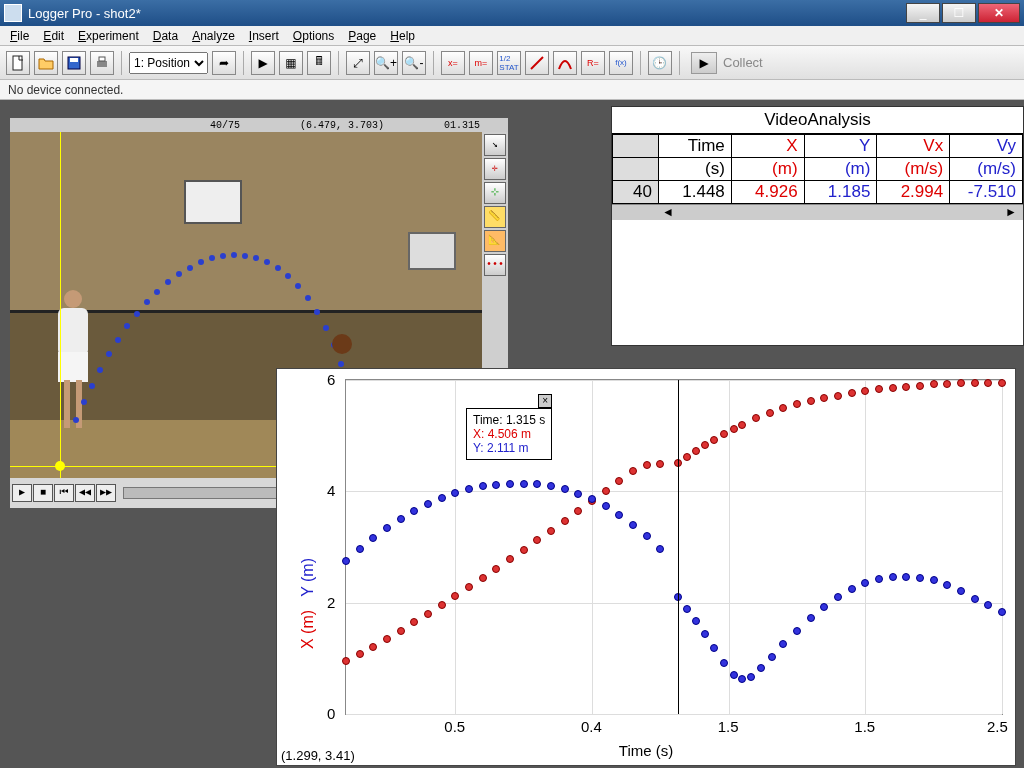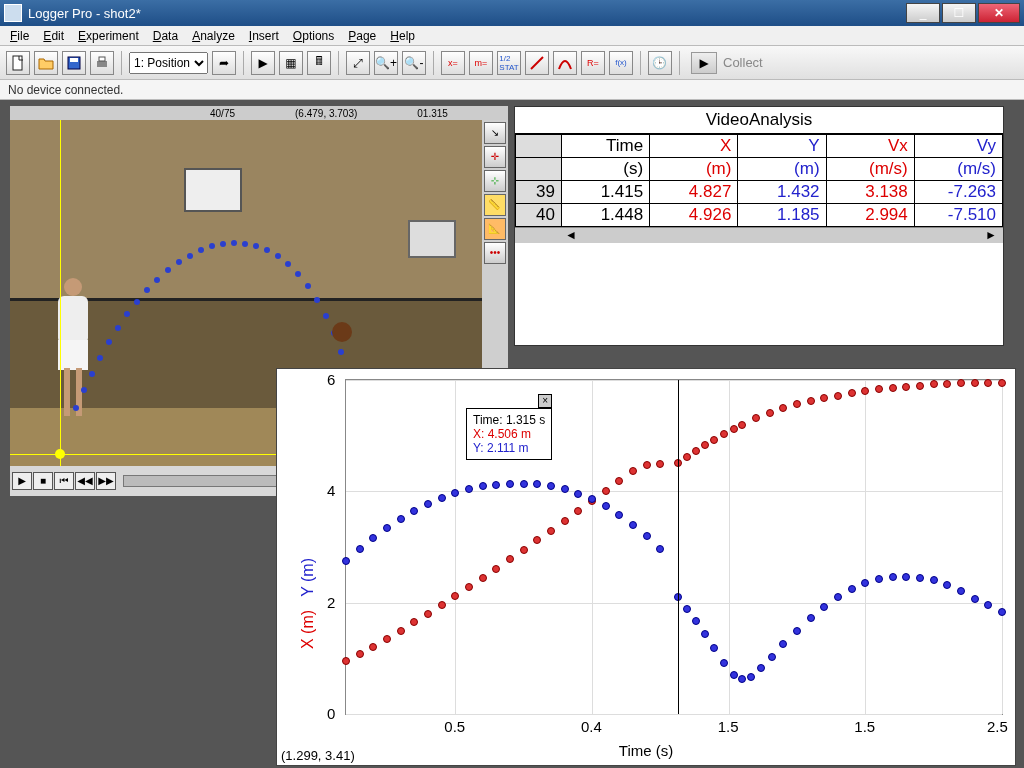--- a/index.html
+++ b/index.html
@@ -21,21 +21,21 @@
   .tbtn svg { width:16px; height:16px; }
   .sep { width:1px; height:24px; background:#aaa; margin:0 3px; }
   .toolbar select{ height:22px; font-size:12px; }
   .collect-btn { margin-left:4px; width:26px; height:22px; background:linear-gradient(#eee,#ccc); border:1px solid #999; display:flex; align-items:center; justify-content:center;}
   .collect-lbl { color:#888; font-size:13px; margin-left:2px; }
   
   .status { height:20px; border-bottom:1px solid #bbb; padding-left:8px; line-height:20px; background:#f5f5f5; color:#333;}
   
   .workspace { position:relative; width:1024px; height:668px; background:#555; }
   
-  .videopane { position:absolute; left:10px; top:6px; width:498px; height:390px; background:#000;}
+  .videopane { position:absolute; left:10px; top:18px; width:498px; height:390px; background:#000;font-family:Liberation Mono, monospace;}
   .vid-header { position:absolute; top:0; left:0; right:0; height:14px; background:#ccc; font-size:10px; color:#000; display:flex; gap:60px; padding-left:200px; align-items:center;}
   .vid-body { position:absolute; top:14px; left:0; width:472px; height:346px; background:#816b46; overflow:hidden;}
   .gym-floor { position:absolute; left:0; right:0; bottom:0; height:58px; background:#a08858;}
   .gym-mat   { position:absolute; left:0; right:0; bottom:58px; height:110px; background:#6a5a3c; border-top:3px solid #222;}
   .gym-wall  { position:absolute; left:0; right:0; top:0; height:178px; background:#9a8560;}
   .player { position:absolute; left:40px; bottom:40px; width:50px; height:148px;}
   .player .head{width:18px;height:18px;border-radius:50%;background:#c59a76;position:absolute;top:0;left:14px;}
   .player .torso{width:30px;height:48px;background:#eee;position:absolute;top:18px;left:8px;border-radius:6px;}
   .player .shorts{width:30px;height:30px;background:#f5f5f5;position:absolute;top:62px;left:8px;}
   .player .legs{width:6px;height:48px;background:#c59a76;position:absolute;top:90px;left:14px;}
@@ -47,21 +47,21 @@
   .axis-h{position:absolute;height:1px;background:#ff0;}
   .axis-v{position:absolute;width:1px;background:#ff0;}
   .traj-dot{position:absolute;width:6px;height:6px;border-radius:50%;background:#2a3fcf;}
   .vid-toolcol { position:absolute; top:14px; right:0; width:26px; bottom:30px; background:#cfcfcf; display:flex; flex-direction:column; gap:2px; padding:2px;}
   .vt-btn{width:22px;height:22px;border:1px solid #666;background:linear-gradient(#fff,#ccc);font-size:10px;text-align:center;line-height:20px;}
   .vid-controls{position:absolute;left:0;right:0;bottom:0;height:30px;background:#d8d8d8;display:flex;align-items:center;gap:1px;padding:2px;}
   .vc-btn{width:20px;height:18px;border:1px solid #555;background:#eee;font-size:10px;text-align:center;line-height:16px;}
   .vc-slider{flex:1;height:12px;background:#bbb;border:1px solid #777;position:relative;margin:0 6px;}
   .vc-thumb{position:absolute;top:-3px;width:12px;height:18px;background:#eee;border:1px solid #555;}
   
-  .datapane { position:absolute; right:20px; top:6px; width:490px; height:240px; background:#fff; border:1px solid #333; font-family:Arial,sans-serif;}
+  .datapane { position:absolute; right:0; top:6px; width:413px; height:240px; background:#fff; border:1px solid #333; font-family:Arial,sans-serif;}
   .dp-title{ text-align:center; font-size:17px; font-family:Arial; border-bottom:1px solid #000; padding:3px 0;}
   .dp-table{width:100%; border-collapse:collapse; font-size:17px; table-layout:fixed;}
   .dp-table th,.dp-table td{border:1px solid #000; text-align:right; padding:1px 6px; height:22px; white-space:nowrap; overflow:hidden;}
   .dp-table th{font-weight:normal;}
   .dp-rownum{background:#ddd !important;text-align:center;width:46px;}
   .col-x{color:#d00;}
   .col-y{color:#22c;}
   .col-vx{color:#d00;}
   .col-vy{color:#22c;}
   .dp-sel td{background:#fff;} .dp-sel td:first-child{background:#bbb;}
@@ -259,28 +259,20 @@
             <th class="col-vx">Vx</th>
             <th class="col-vy">Vy</th>
           </tr>
           <tr>
             <th class="dp-rownum"></th>
             <th class="">(s)</th>
             <th class="col-x">(m)</th>
             <th class="col-y">(m)</th>
             <th class="col-vx">(m/s)</th>
             <th class="col-vy">(m/s)</th>
-          </tr>
-          <tr class="">
-            <td class="dp-rownum">39</td>
-            <td>1.415</td>
-            <td class="col-x">4.827</td>
-            <td class="col-y">1.432</td>
-            <td class="col-vx">3.138</td>
-            <td class="col-vy">-7.263</td>
           </tr>
           <tr class="">
             <td class="dp-rownum">40</td>
             <td>1.448</td>
             <td class="col-x">4.926</td>
             <td class="col-y">1.185</td>
             <td class="col-vx">2.994</td>
             <td class="col-vy">-7.510</td>
           </tr>
         </tbody>

